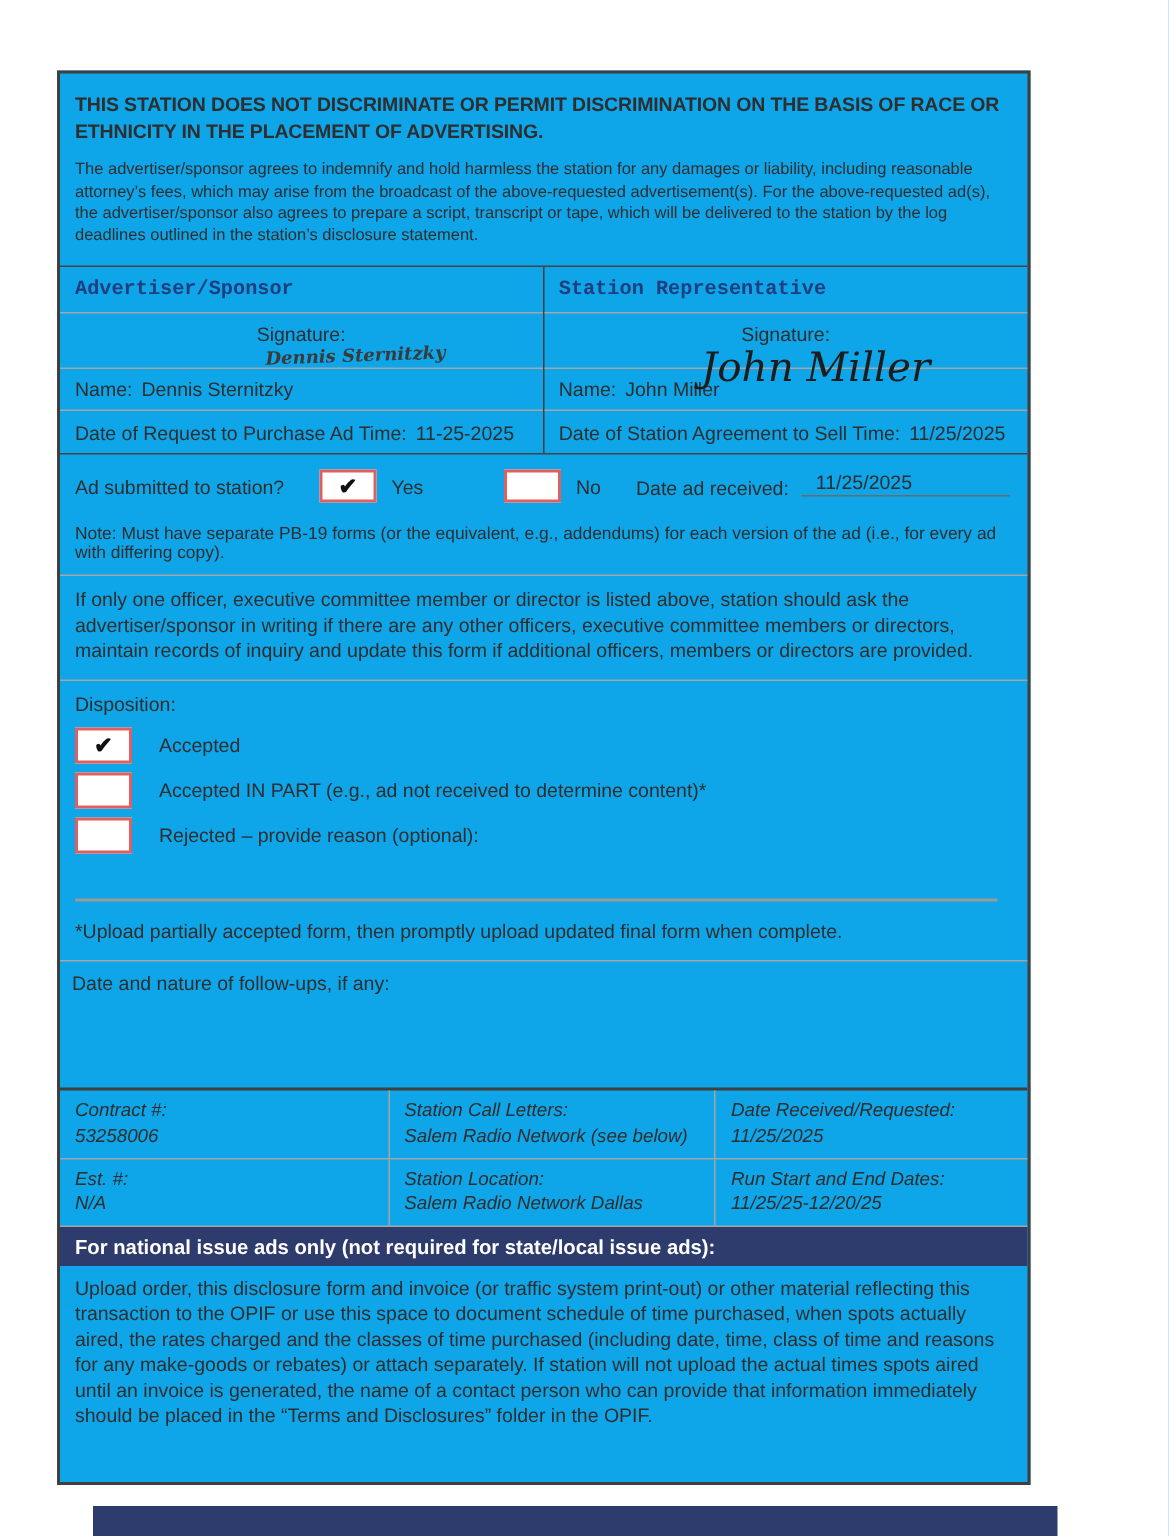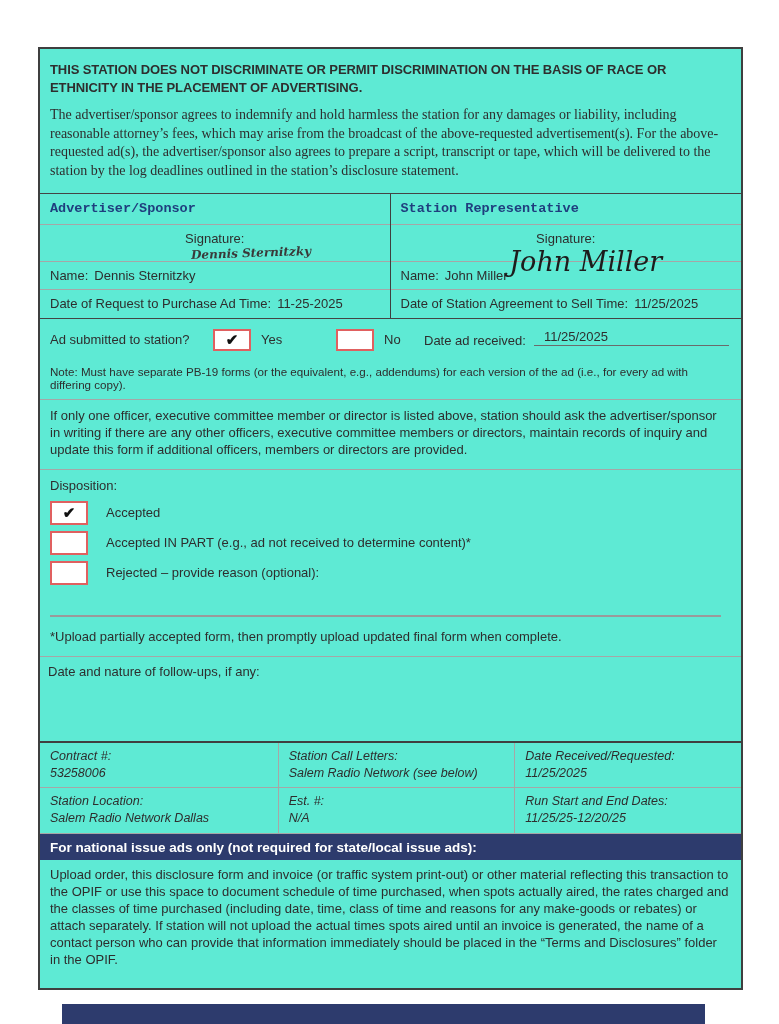--- a/index.html
+++ b/index.html
@@ -3,27 +3,27 @@
 <meta charset="utf-8">
 <style>
   * { margin:0; padding:0; box-sizing:border-box; }
   html,body { background:#ffffff; }
   body {
     width:779px; height:1024px; position:relative;
     font-family:"Liberation Sans", sans-serif;
     color:#2e2e2e; -webkit-font-smoothing:antialiased;
   }
   .form-box {
-    position:absolute; left:38px; top:47px; width:705px; height:943px;
-    border:2px solid #3f3f3f; background:#5eead4; overflow:hidden;
+    position:absolute; left:38px; top:47px; width:649px; height:943px;
+    border:2px solid #3f3f3f; background:#0ea5e9; overflow:hidden;
   }
   
   .statement { padding:12px 12px 13px 10px; border-bottom:1px solid #444; }
   .stmt-heading { font-weight:bold; font-size:13px; line-height:1.35; letter-spacing:-0.1px; margin-bottom:10px; }
-  .stmt-body { font-size:14px; line-height:1.32;font-family:Liberation Serif, serif; }
+  .stmt-body { font-size:11px; line-height:1.32; }
   
   .sig-table { display:flex; border-bottom:1px solid #444; }
   .sig-col { width:50%; }
   .sig-col.left { border-right:1px solid #3f3f3f; }
   .sig-cell { border-bottom:1px solid #a6a6a6; padding:6px 10px; font-size:13px; display:flex; align-items:center; }
   .sig-cell:last-child { border-bottom:none; }
   .sig-header { height:31px; font-weight:bold; color:#1f3e7e; font-size:13.5px;font-family:Liberation Mono, monospace; }
   .sig-sign { height:37px; position:relative;flex-direction:column; }
   .sig-name { height:28px; }
   .sig-date { height:28px; }
@@ -178,28 +178,28 @@
         <div>Station Call Letters:</div>
         <div>Salem Radio Network (see below)</div>
       </div>
       <div class="c-cell">
         <div>Date Received/Requested:</div>
         <div>11/25/2025</div>
       </div>
     </div>
     <div class="c-row">
       <div class="c-cell">
+        <div>Est. #:</div>
+        <div>N/A</div>
+      </div>
+      <div class="c-cell">
         <div>Station Location:</div>
         <div>Salem Radio Network Dallas</div>
       </div>
       <div class="c-cell">
-        <div>Est. #:</div>
-        <div>N/A</div>
-      </div>
-      <div class="c-cell">
         <div>Run Start and End Dates:</div>
         <div>11/25/25-12/20/25</div>
       </div>
     </div>
   </div>
 
   <div class="banner left">For national issue ads only (not required for state/local issue ads):</div>
 
   <div class="national">
     <p>Upload order, this disclosure form and invoice (or traffic system print-out) or other material reflecting this transaction to the OPIF or use this space to document schedule of time purchased, when spots actually aired, the rates charged and the classes of time purchased (including date, time, class of time and reasons for any make-goods or rebates) or attach separately. If station will not upload the actual times spots aired until an invoice is generated, the name of a contact person who can provide that information immediately should be placed in the “Terms and Disclosures” folder in the OPIF.</p>

